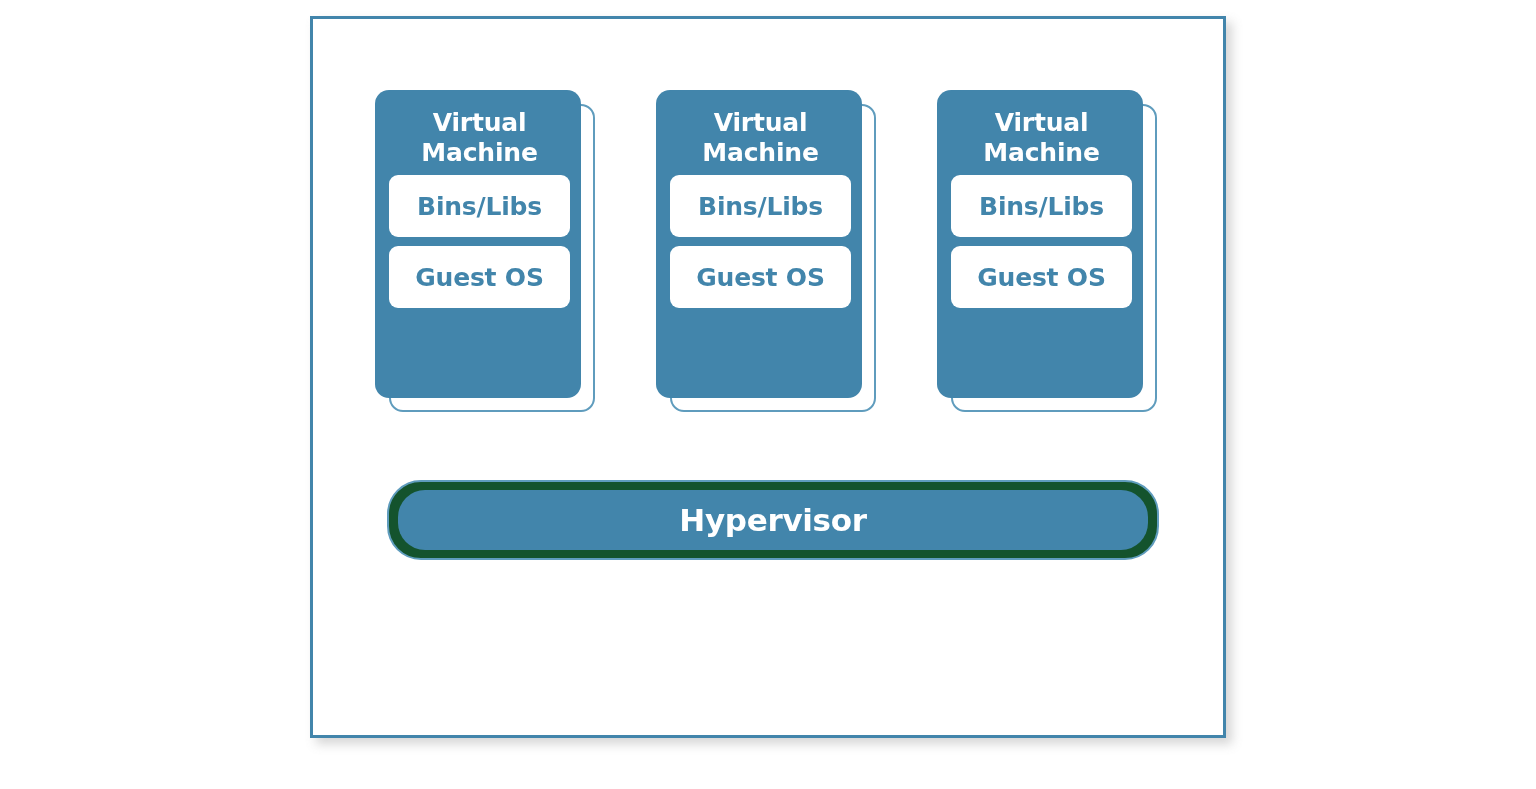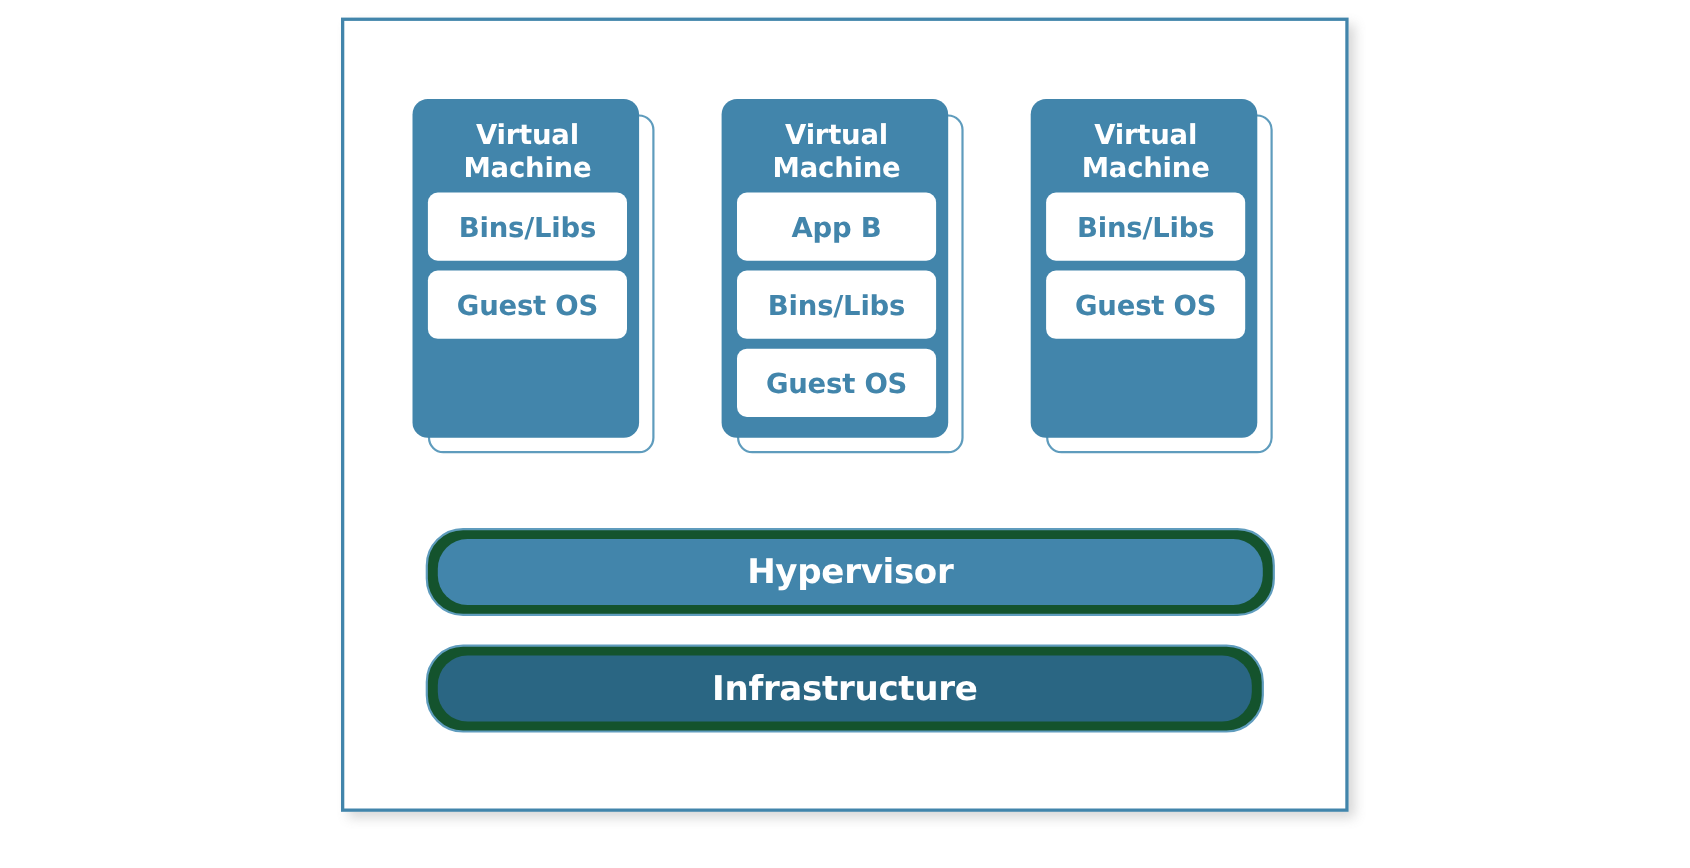--- a/index.html
+++ b/index.html
@@ -182,21 +182,20 @@
         </div>
       </div>
 
       <div class="vm-card-wrap vm-2">
         <div class="vm-card-back"></div>
         <div class="vm-card">
           <div class="vm-title">
             <span>Virtual</span><br>
             <span>Machine</span>
           </div>
-          <div class="vm-slot">App B</div>
           <div class="vm-slot">Bins/Libs</div>
           <div class="vm-slot">Guest OS</div>
         </div>
       </div>
 
       <div class="vm-card-wrap vm-3">
         <div class="vm-card-back"></div>
         <div class="vm-card">
           <div class="vm-title">
             <span>Virtual</span><br>
@@ -208,22 +207,17 @@
       </div>
 
     </div>
 
     <div id="hypervisor-bar" class="layer-bar-outer">
       <div class="layer-bar-inner">
         <span class="layer-label">Hypervisor</span>
       </div>
     </div>
 
-    <div id="infrastructure-bar" class="layer-bar-outer">
-      <div class="layer-bar-inner">
-        <span class="layer-label">Infrastructure</span>
-      </div>
-    </div>
 
   </div>
 
 
 </div>
 
 </body></html>

